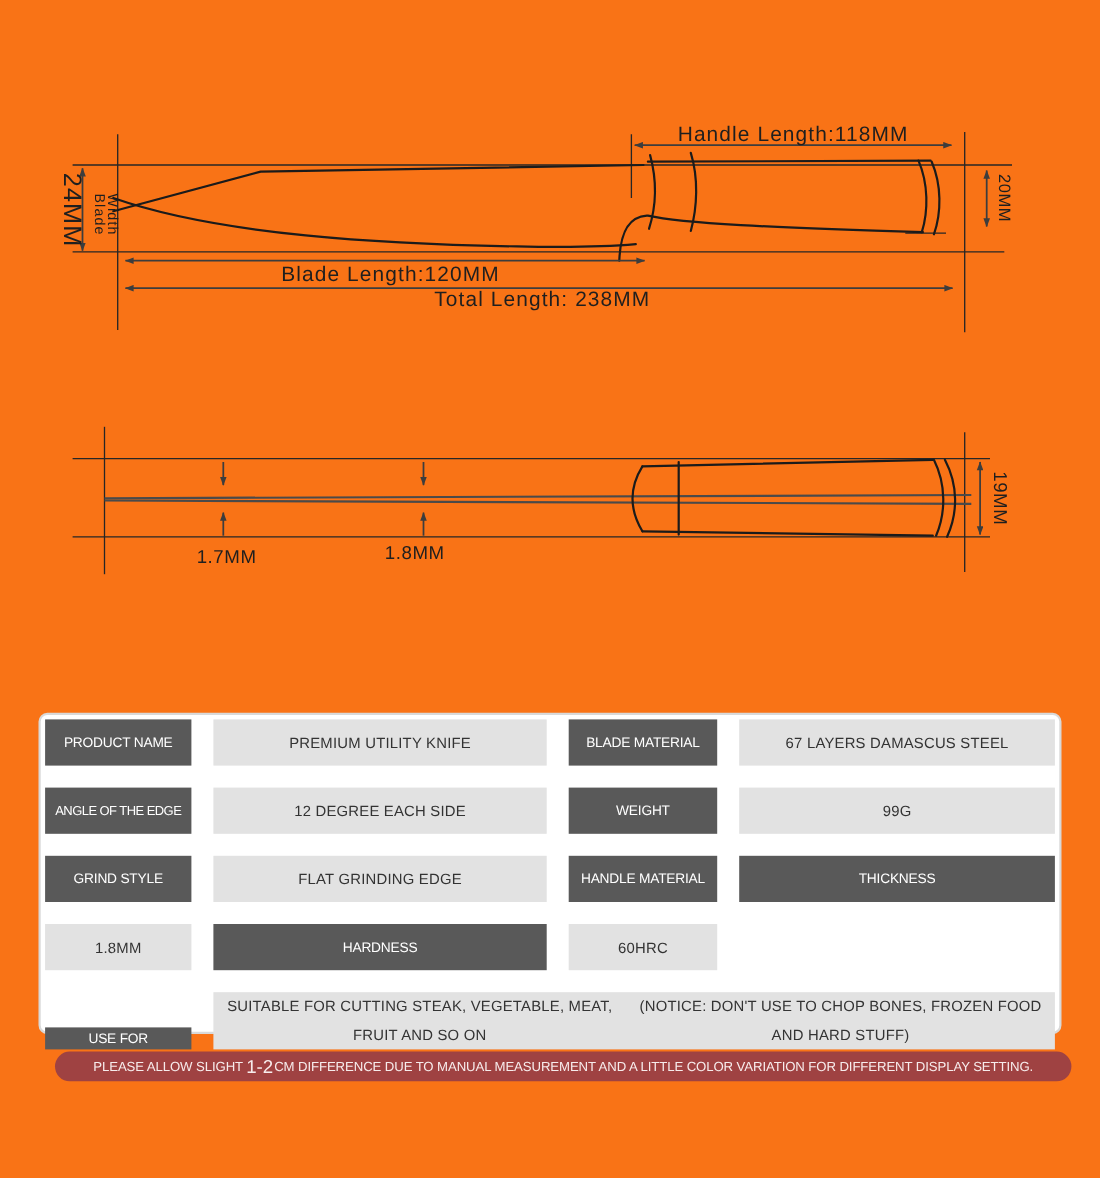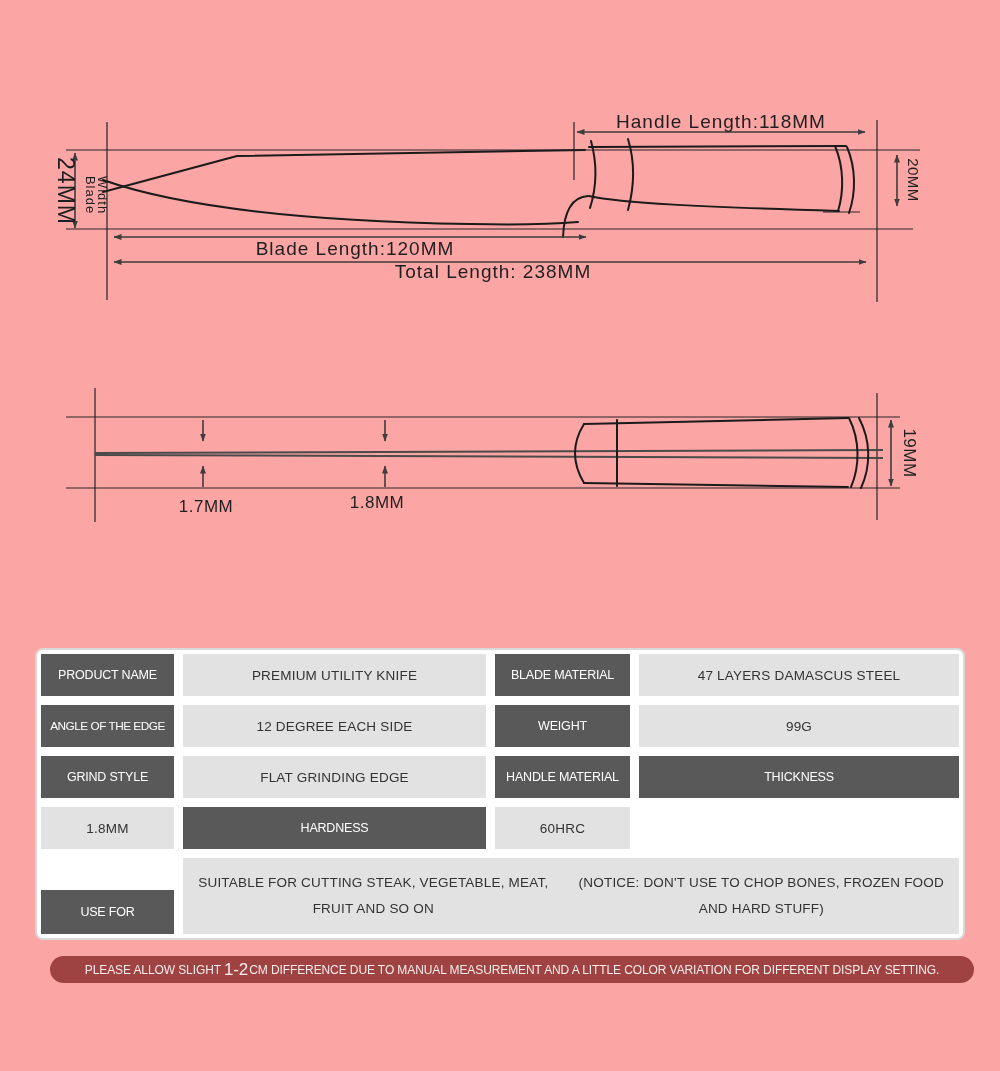--- a/index.html
+++ b/index.html
@@ -1,31 +1,31 @@
 <!DOCTYPE html>
 <html><head>
 <meta charset="utf-8">
 <style>
   html,body{margin:0;padding:0;background:#ffffff;}
-  #page{position:relative;width:1000px;height:1071px;background:#fca5a5;overflow:hidden;
+  #page{position:relative;width:1000px;height:1071px;background:#f97316;overflow:hidden;
         font-family:"Liberation Sans","DejaVu Sans",sans-serif;}
   svg{position:absolute;left:0;}
   svg text{font-family:"Liberation Sans","DejaVu Sans",sans-serif;fill:#1f1f1f;}
   .dwg-line{stroke:#262626;stroke-width:1.2;fill:none;}
   .outline{stroke:#1b1b1b;stroke-width:2;fill:none;stroke-linecap:round;stroke-linejoin:round;}
   .dim{stroke:#3d3d3d;stroke-width:1.6;fill:none;}
   .spinecl{stroke:#4a4a4a;stroke-width:2;fill:none;}
 
   
   #spec-table{position:absolute;left:35px;top:648px;width:930px;height:292px;
       box-sizing:border-box;border:2px solid #d9d9d9;border-radius:8px;padding:4px;background:#ffffff;}
   #spec-grid{display:grid;width:100%;height:100%;
       grid-template-columns:133px 303px 135px 1fr;
       grid-template-rows:42px 42px 42px 42px 1fr;
-      gap:9px;}
+      gap:20px;}
   .cell{display:flex;align-items:center;justify-content:center;text-align:center;}
   .lbl{background:#595959;color:#ffffff;font-size:12.5px;letter-spacing:-0.2px;white-space:nowrap;}
   .lbl.tight{font-size:11.8px;letter-spacing:-0.5px;}
   .val{background:#e2e2e2;color:#333333;font-size:13.5px;letter-spacing:0.2px;}
   .usefor-label{grid-column:1;margin-top:32px;}
   .usefor-value{grid-column:2 / 5;flex-direction:row;line-height:26px;}
 
   
   #notice-bar{position:absolute;left:50px;top:956px;width:924px;height:27px;border-radius:14px;
       background:#9f4242;color:#f7ecec;display:flex;align-items:center;justify-content:center;
@@ -114,21 +114,21 @@
     <text x="377" y="508" font-size="17" letter-spacing="0.5" text-anchor="middle">1.8MM</text>
     <text x="904" y="453" font-size="17" letter-spacing="0.5" text-anchor="middle" transform="rotate(90 904 453)">19MM</text>
   </svg>
 
   <div id="spec-table">
     <div id="spec-grid">
 
       <div class="cell lbl">PRODUCT NAME</div>
       <div class="cell val">PREMIUM UTILITY KNIFE</div>
       <div class="cell lbl">BLADE MATERIAL</div>
-      <div class="cell val">47 LAYERS DAMASCUS STEEL</div>
+      <div class="cell val">67 LAYERS DAMASCUS STEEL</div>
 
       <div class="cell lbl tight">ANGLE OF THE EDGE</div>
       <div class="cell val">12 DEGREE EACH SIDE</div>
       <div class="cell lbl">WEIGHT</div>
       <div class="cell val">99G</div>
 
       <div class="cell lbl">GRIND STYLE</div>
       <div class="cell val">FLAT GRINDING EDGE</div>
       <div class="cell lbl">HANDLE MATERIAL</div>
 

